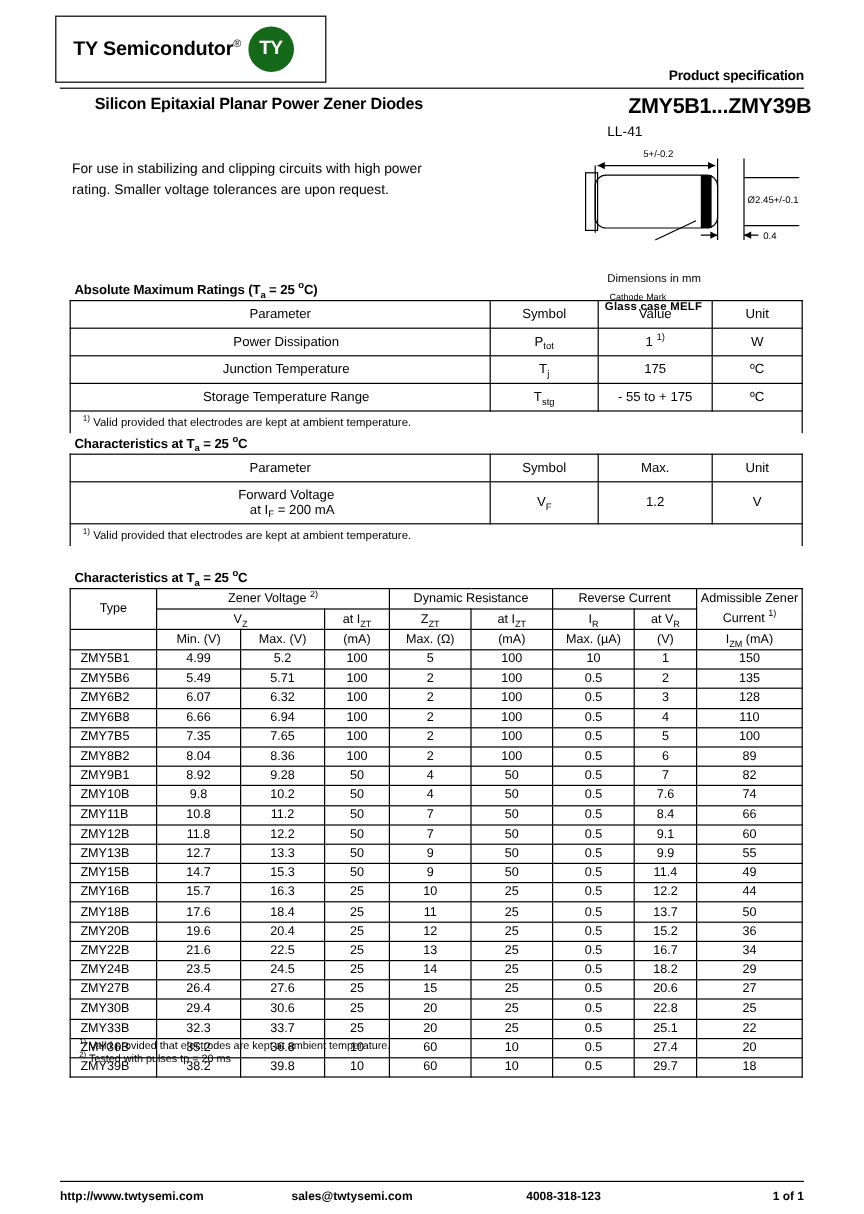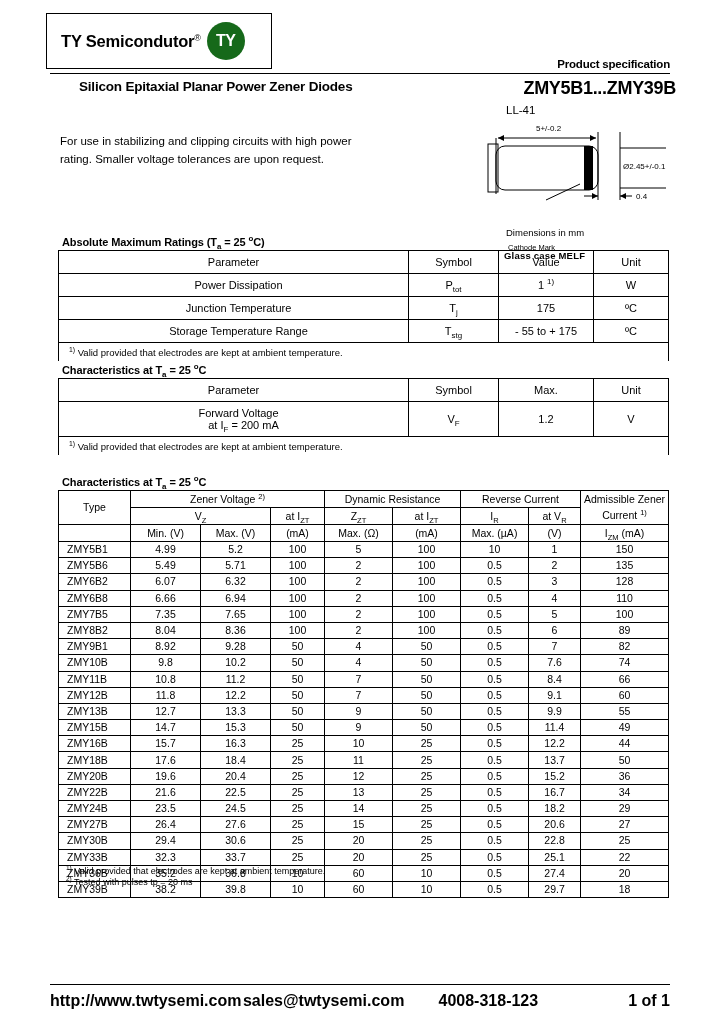--- a/index.html
+++ b/index.html
@@ -199,21 +199,21 @@
   .footer-rule {
     position: absolute;
     left: 50px; top: 984px;
     width: 620px;
     border-top: 1.6px solid #000;
   }
   .footer {
     position: absolute;
     left: 50px; top: 992px;
     width: 620px;
-    font-size: 16px;
+    font-size: 10px;
     font-weight: bold;
     display: flex;
   }
   .footer .f1 { width: 200px; }
   .footer .f2 { width: 180px; }
   .footer .f3 { width: 160px; margin-left: 22px; }
   .footer .f4 { width: 80px; text-align: right; }
 </style>
 </head>
 <body>

